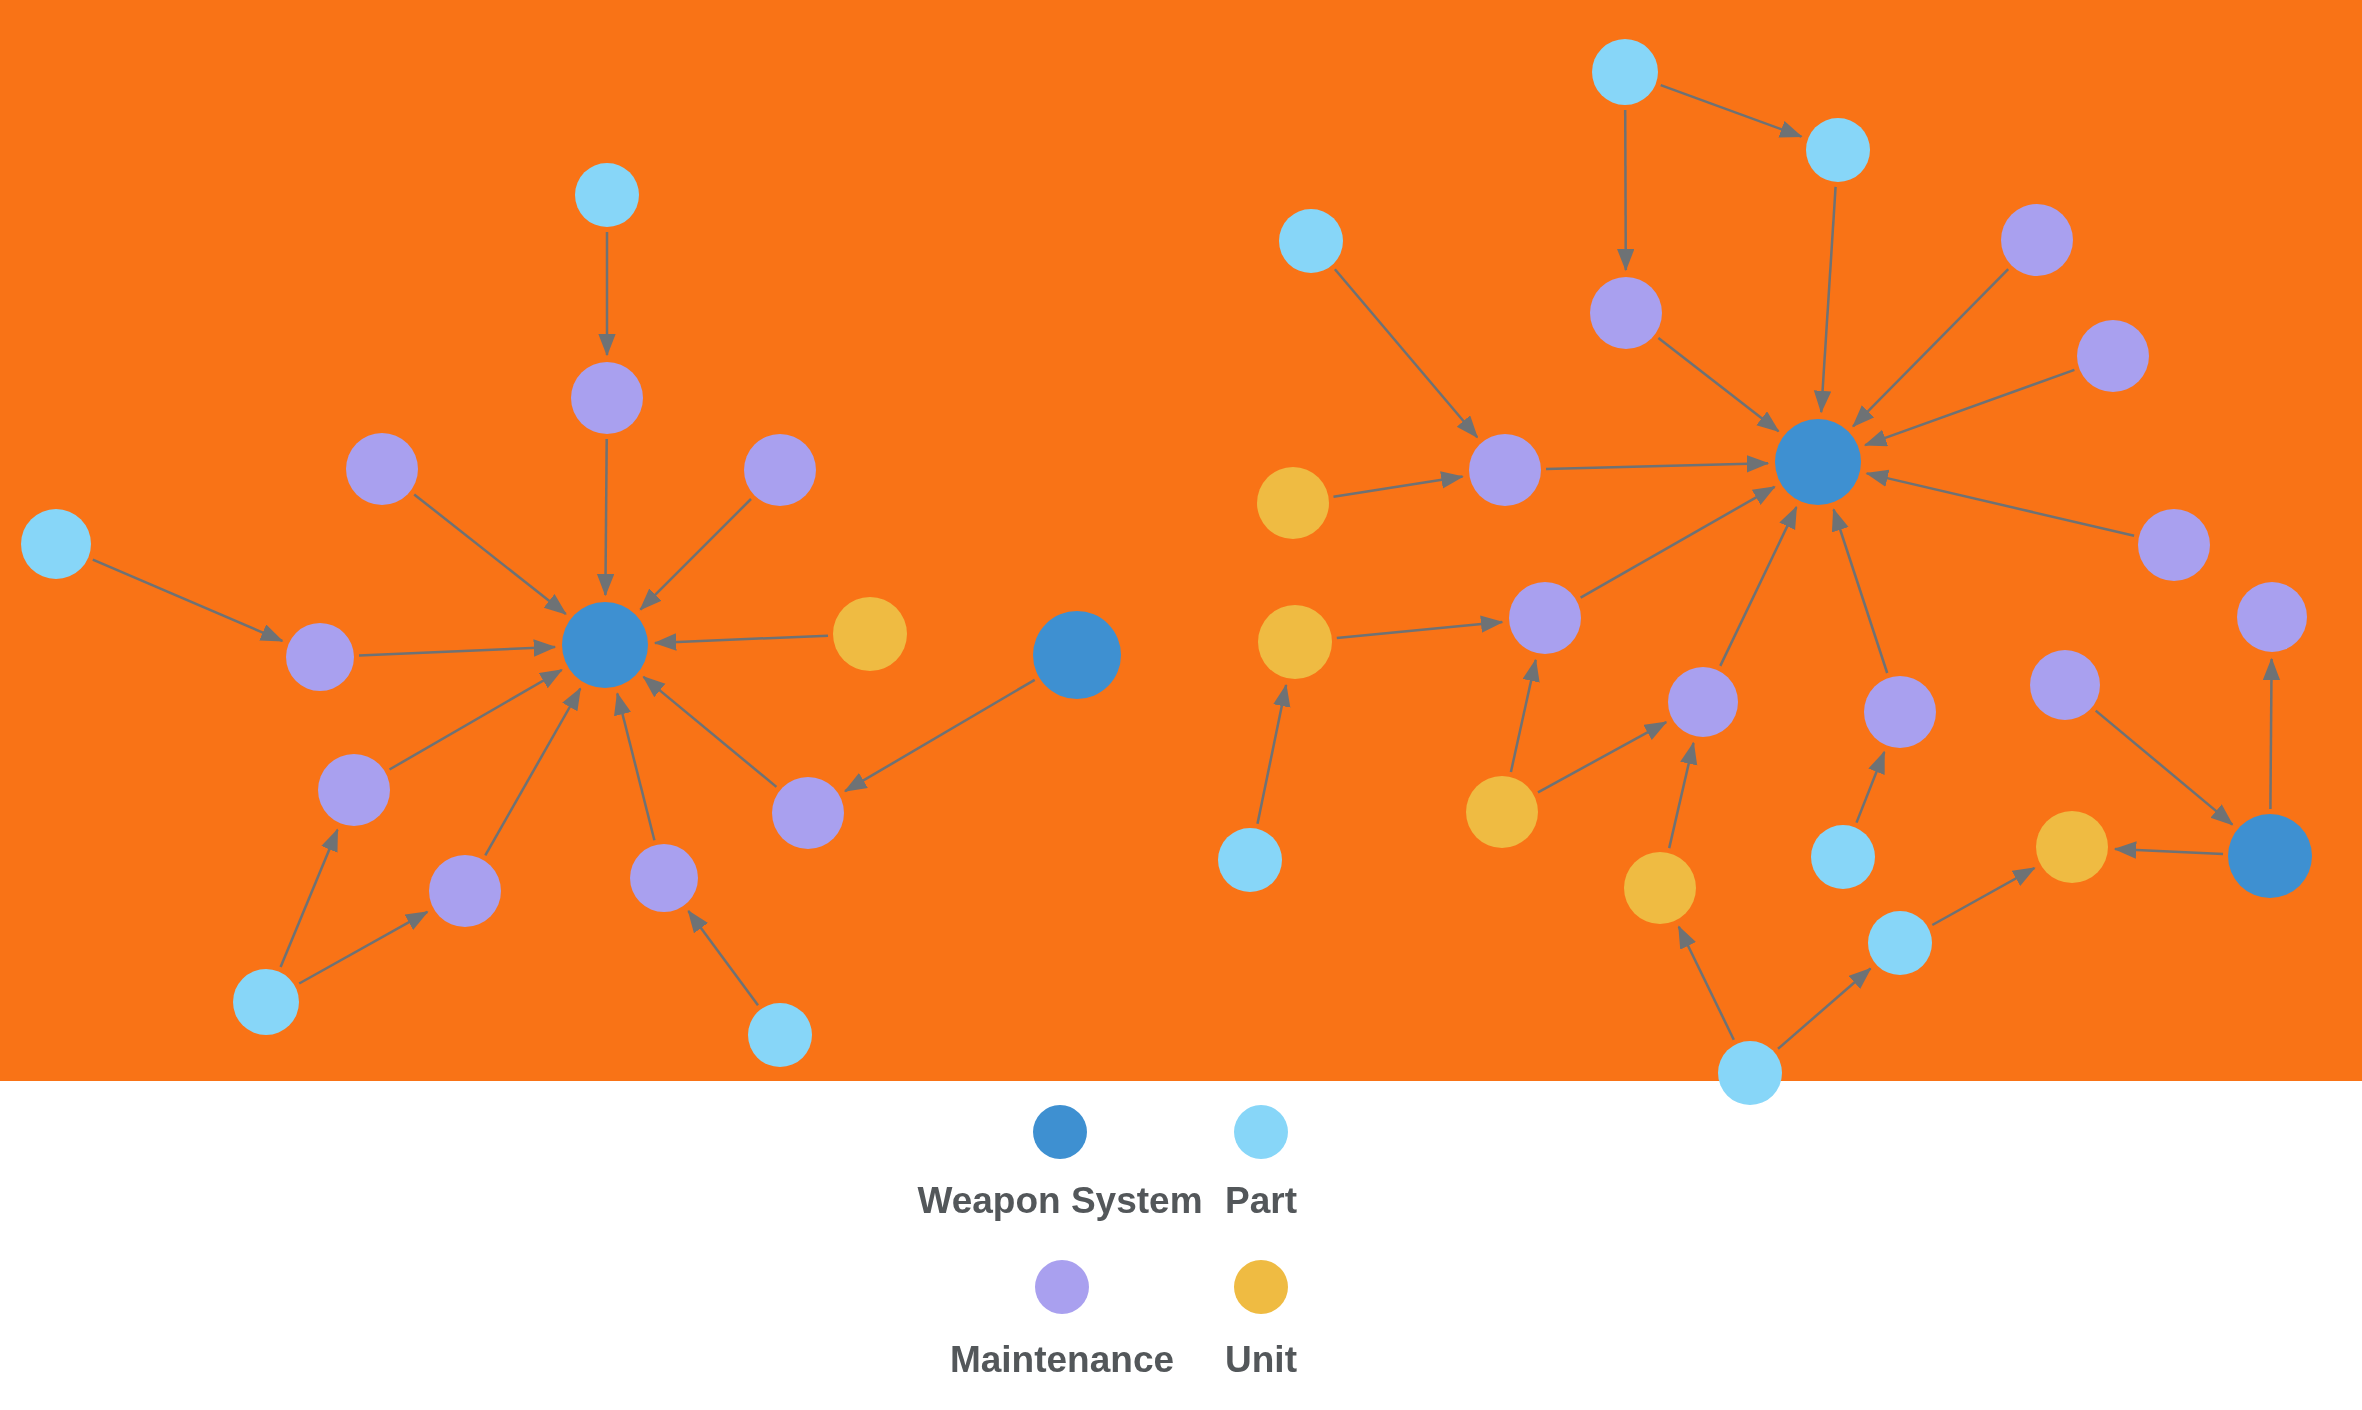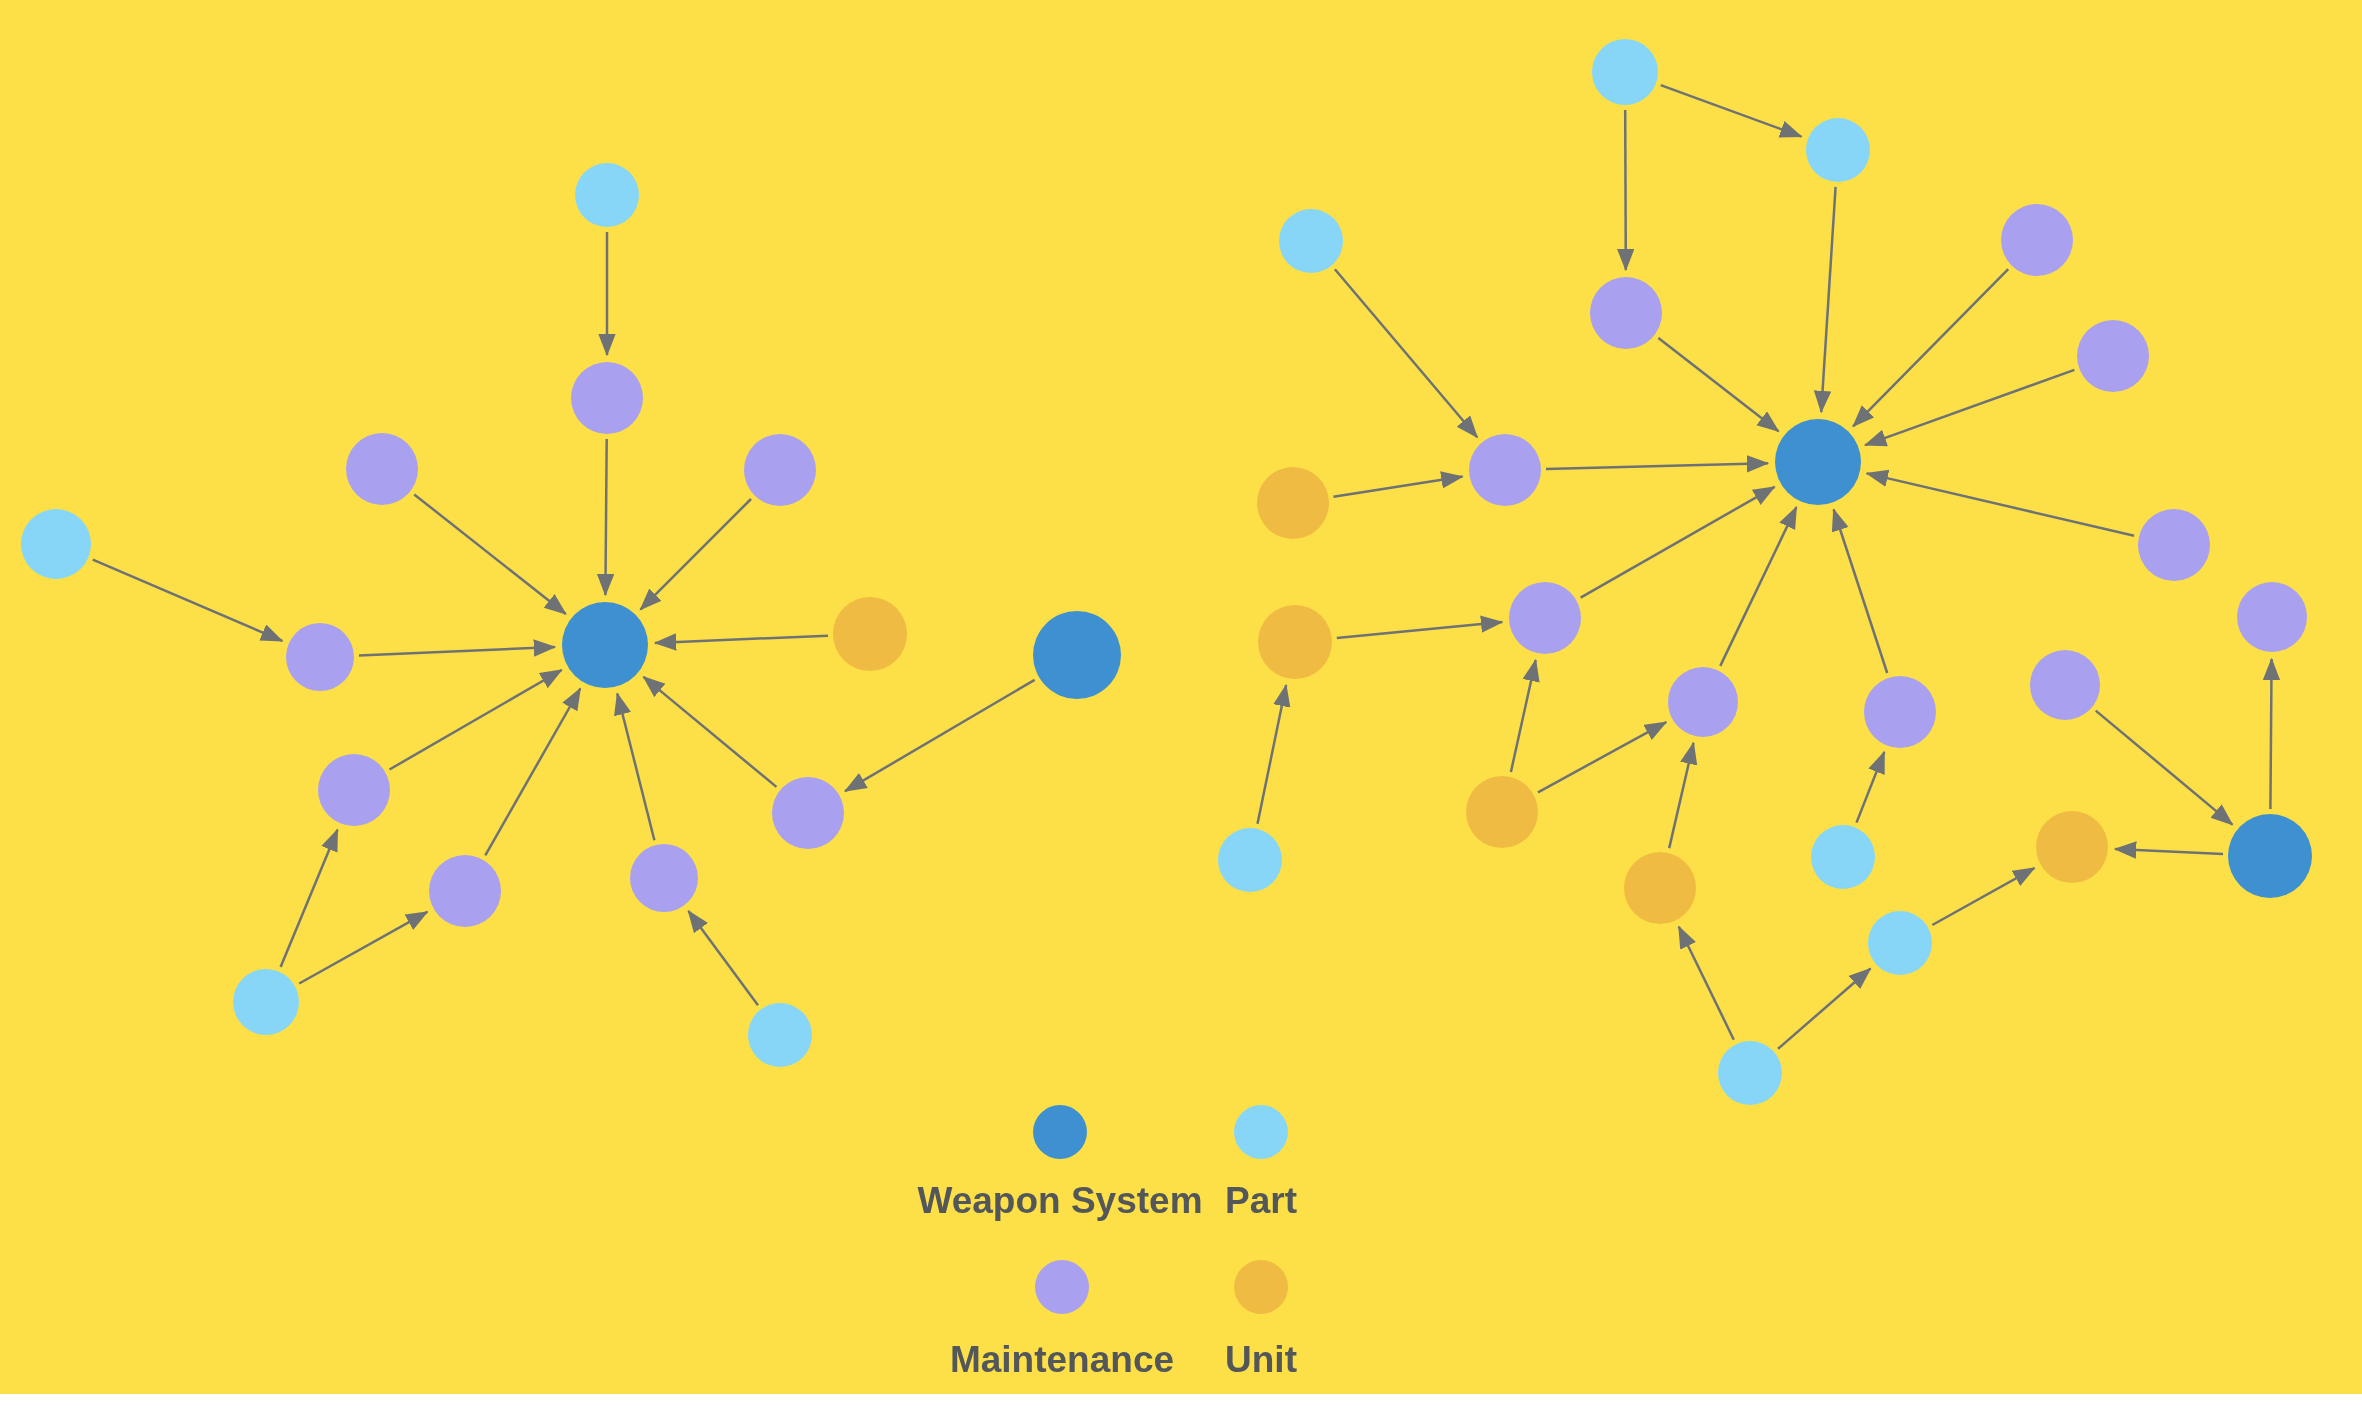--- a/index.html
+++ b/index.html
@@ -7,22 +7,22 @@
     padding: 0;
     background: #ffffff;
     width: 2362px;
     height: 1410px;
     overflow: hidden;
     font-family: "Liberation Sans", sans-serif;
   }
   .stage {
     position: relative;
     width: 2362px;
-    height: 1394px;
-    background: #fde047;
+    height: 1081px;
+    background: #f97316;
     text-decoration: underline;
   }
   svg { display: block; }
   .graph-node { cursor: pointer; }
   .legend-label {
     font-family: "Liberation Sans", "DejaVu Sans", sans-serif;
     font-weight: 700;
     font-size: 37px;
     fill: #53575A;
   }

